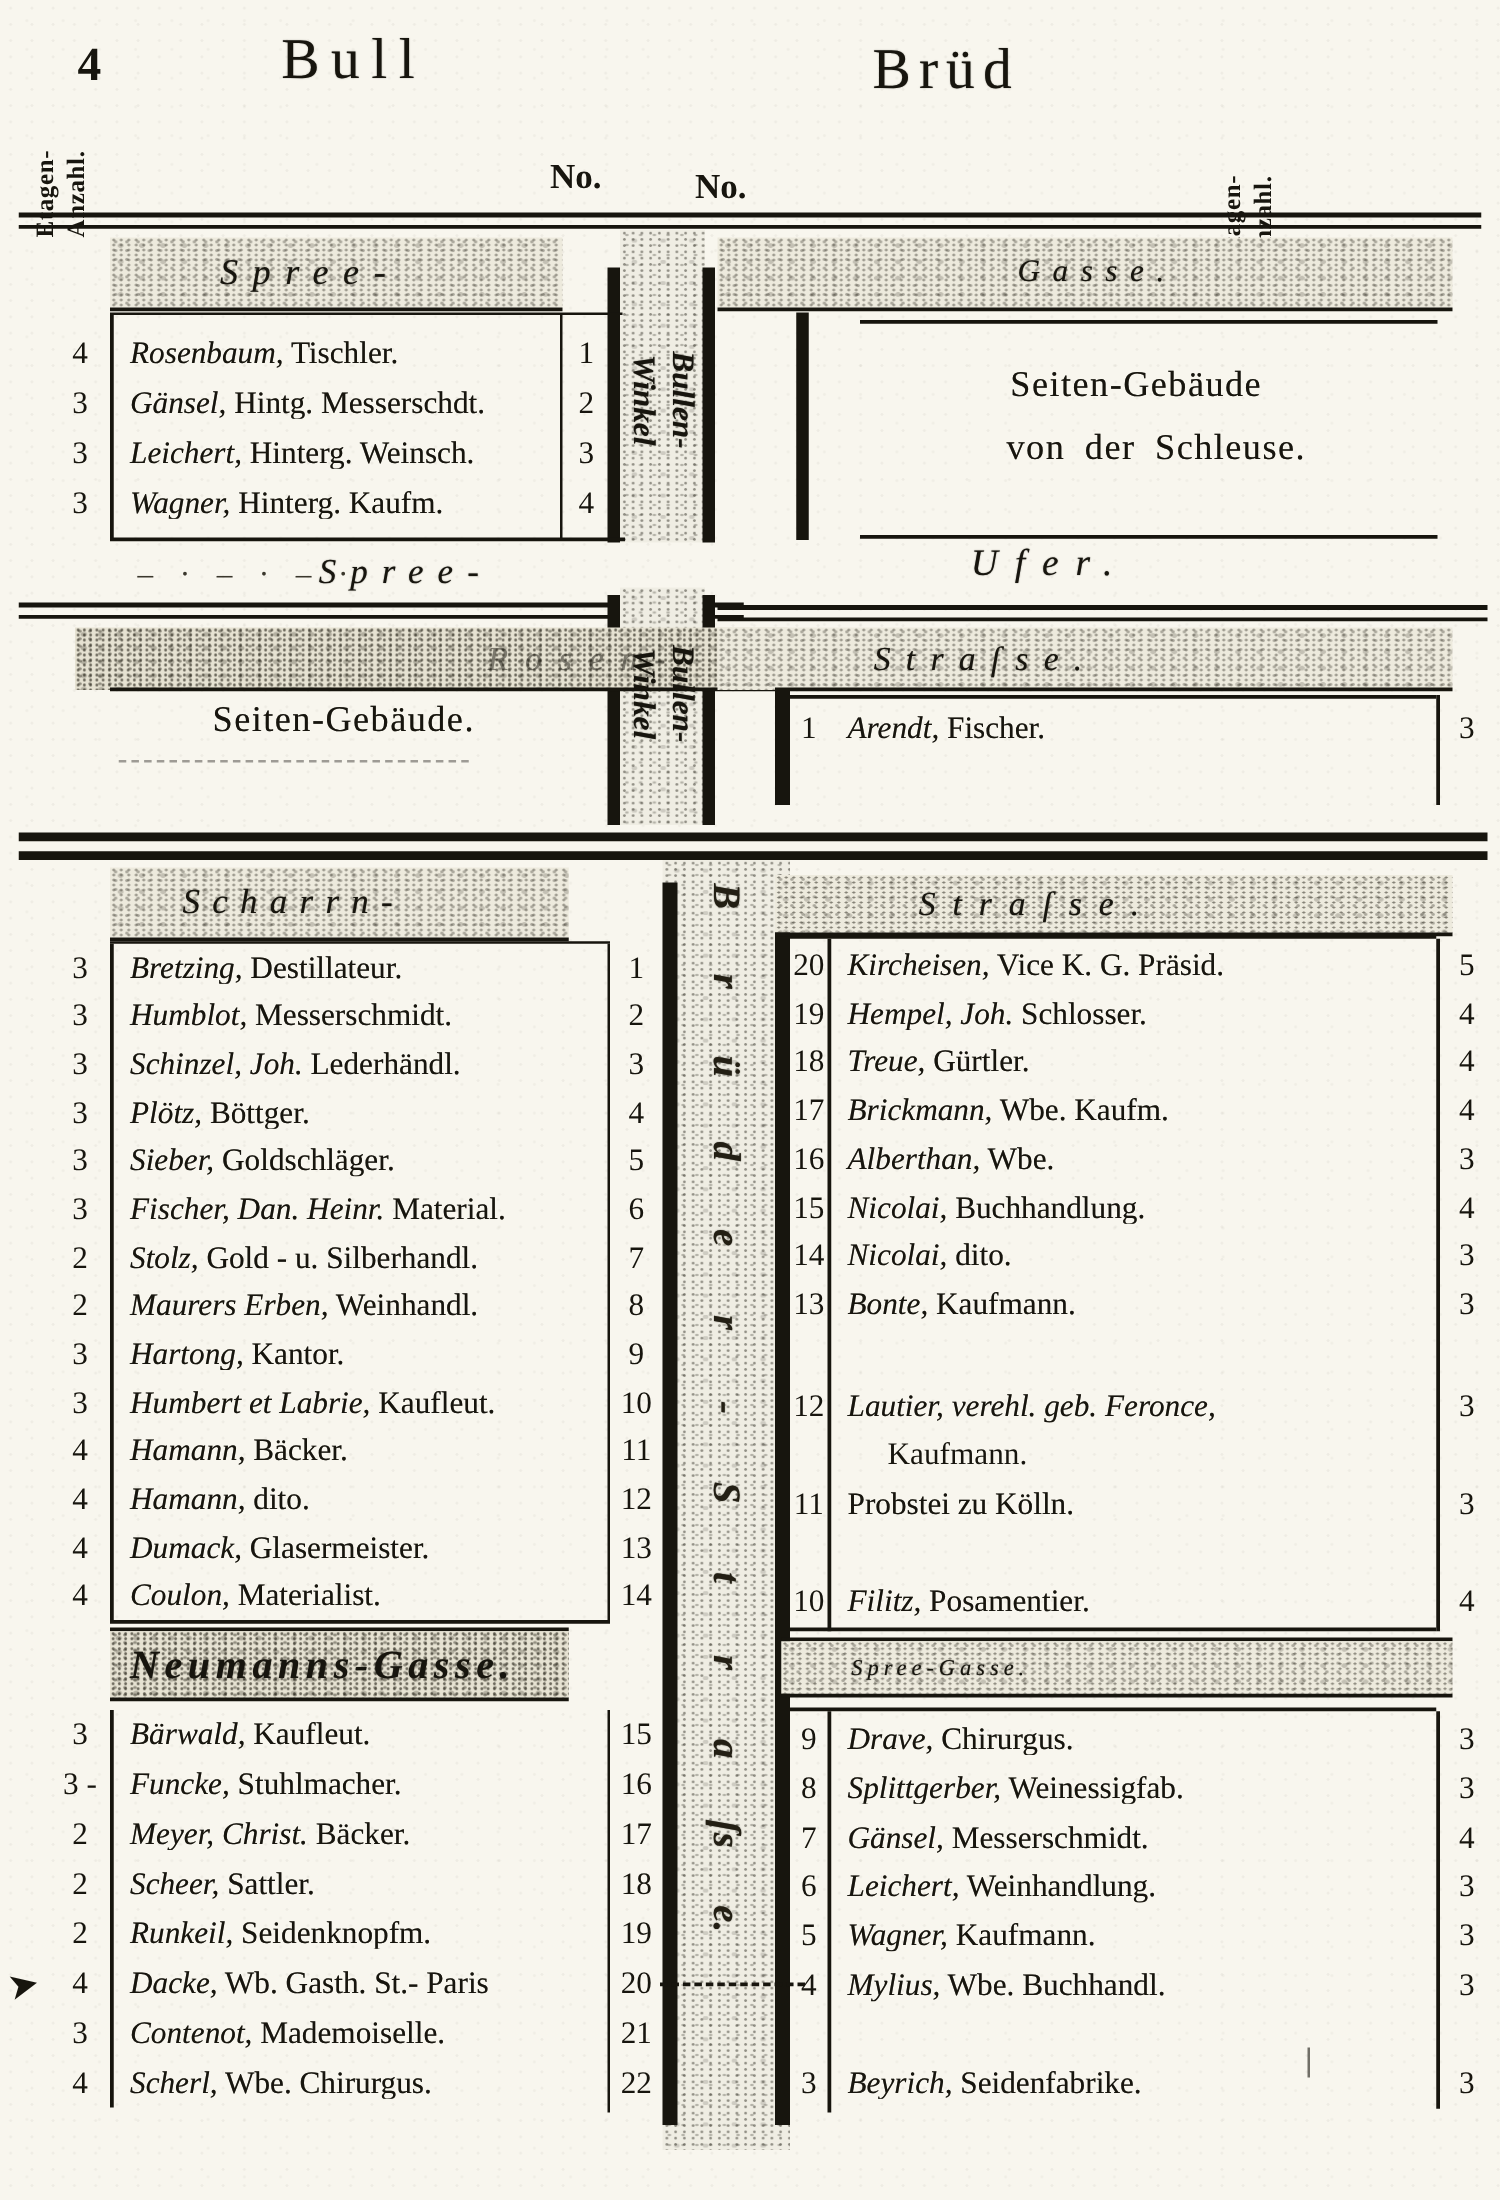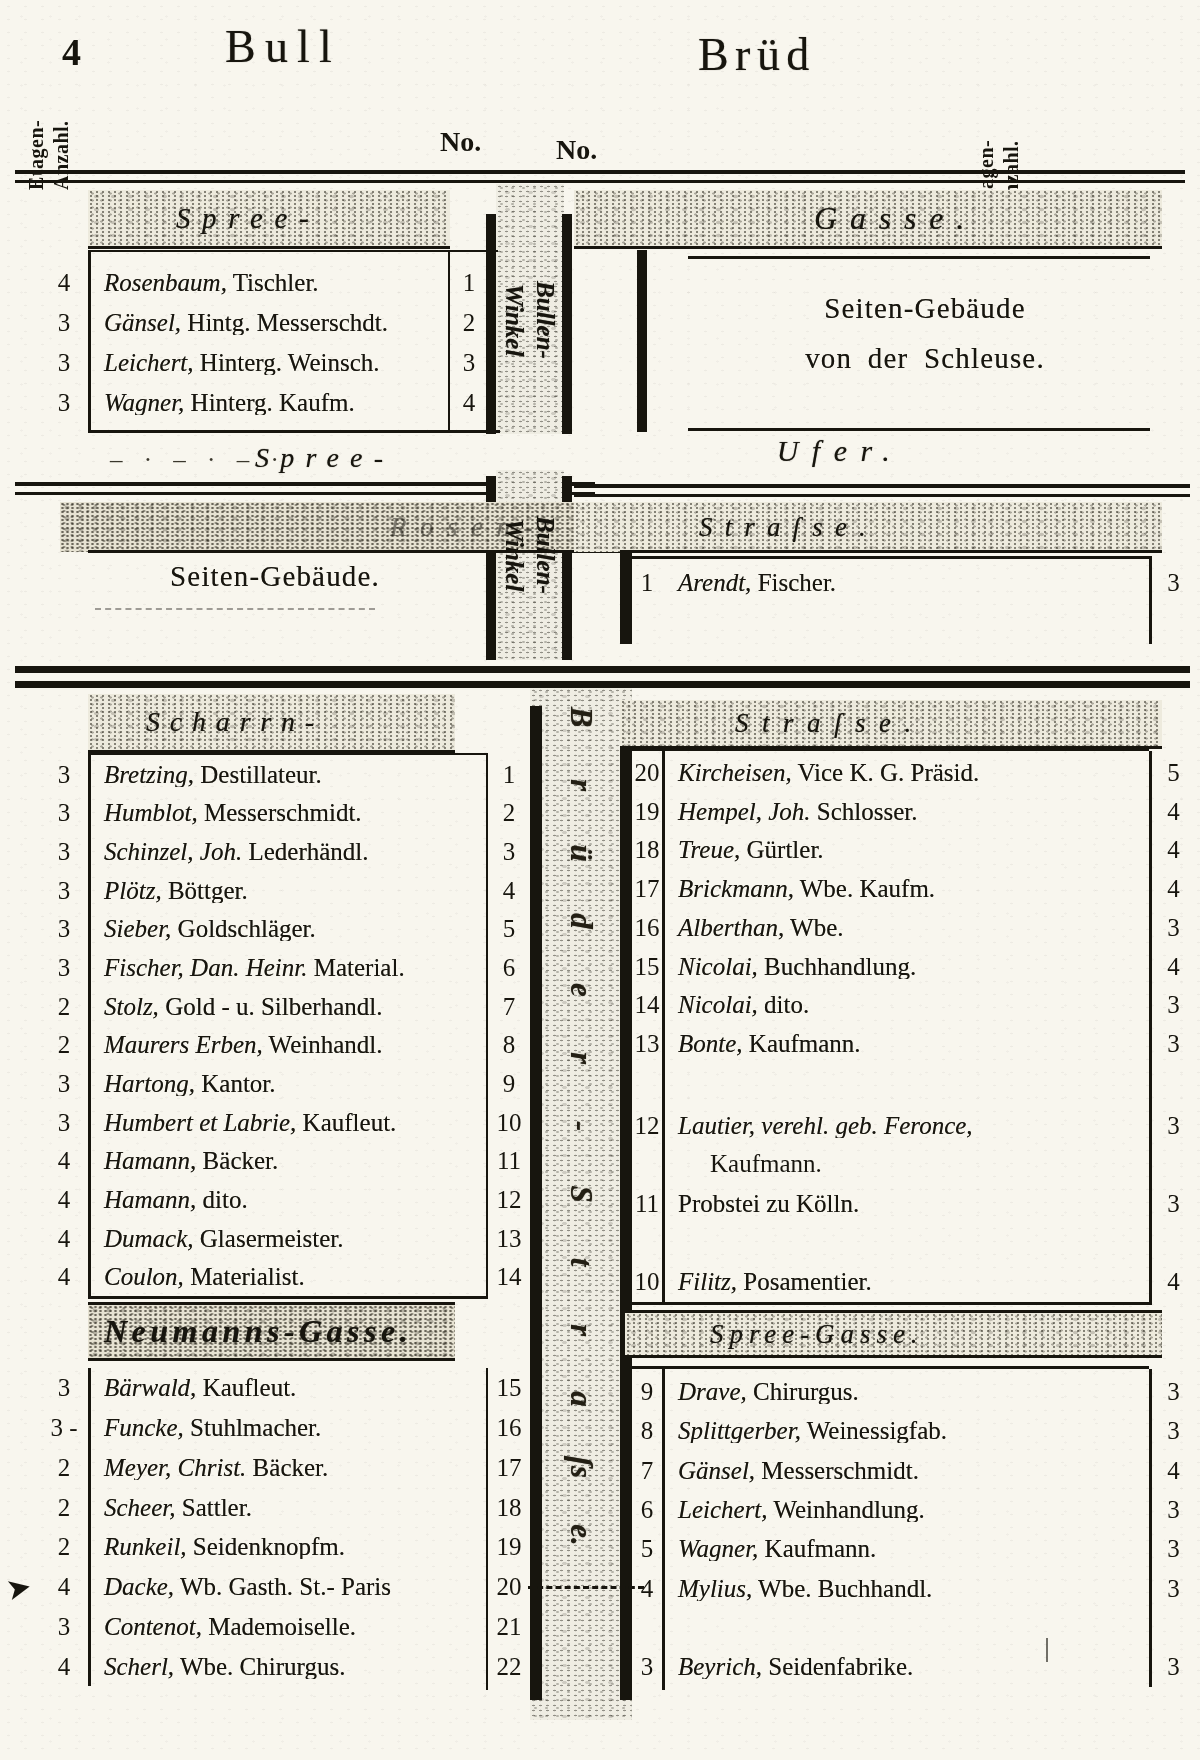--- a/index.html
+++ b/index.html
@@ -78,21 +78,21 @@
   <div class="dr" style="left:15px;top:170px;width:1170px;"></div>
 
   <div class="abs stip-light" style="left:496px;top:184px;width:68px;height:250px;"></div>
 
   <div class="abs band stip-band" style="left:88px;top:190px;width:362px;height:56px;">
     <span class="bl" style="padding-left:88px;font-size:29px;">Spree-</span>
   </div>
   <div class="hl" style="left:88px;top:246px;width:362px;height:3px;"></div>
 
   <div class="abs band stip-band" style="left:574px;top:190px;width:588px;height:56px;">
-    <span class="bl" style="padding-left:240px;font-size:32px;">Gasse.</span>
+    <span class="bl" style="padding-left:240px;font-size:25px;">Gasse.</span>
   </div>
   <div class="hl" style="left:574px;top:246px;width:588px;height:3px;"></div>
 
   <div class="vl" style="left:486px;top:214px;width:10px;height:220px;"></div>
   <div class="vl" style="left:562px;top:214px;width:10px;height:220px;"></div>
 
   <div class="hl" style="left:88px;top:250px;width:410px;height:2px;"></div>
   <div class="vl" style="left:88px;top:252px;width:3px;height:180px;"></div>
   <div class="vl" style="left:448px;top:252px;width:2px;height:180px;"></div>
   <div class="hl" style="left:88px;top:430px;width:412px;height:3px;"></div>
@@ -132,21 +132,21 @@
       </div>
     </div>
 
   <div class="abs bw rot90" style="left:445px;top:288px;width:170px;height:64px;">
     <div>Bullen-</div>
     <div>Winkel</div>
   </div>
 
   <div class="vl" style="left:637px;top:250px;width:10px;height:182px;"></div>
   <div class="hl" style="left:688px;top:256px;width:462px;height:3px;"></div>
-  <div class="abs sg" style="left:700px;top:292px;width:450px;">Seiten-Gebäude</div>
+  <div class="abs sg" style="left:684px;top:292px;width:450px;">Seiten-Gebäude</div>
   <div class="abs sg" style="left:700px;top:342px;width:450px;">von der Schleuse.</div>
   <div class="hl" style="left:688px;top:428px;width:462px;height:3px;"></div>
 
   <div class="abs bl" style="left:700px;top:434px;width:280px;font-size:30px;letter-spacing:.45em;text-align:center;">Ufer.</div>
 
   <div class="abs" style="left:110px;top:446px;font-size:25px;color:#3a372c;letter-spacing:.3em;">– · – · – ·</div>
   <div class="abs bl" style="left:255px;top:442px;font-size:28px;">Spree-</div>
 
   <div class="dr" style="left:15px;top:482px;width:580px;"></div>
   <div class="dr" style="left:574px;top:484px;width:616px;"></div>
@@ -442,21 +442,21 @@
   </div>
 
   <div class="hl" style="left:88px;top:1302px;width:367px;height:3px;"></div>
   <div class="abs band stip-dark" style="left:88px;top:1305px;width:367px;height:53px;">
     <span class="bl" style="padding-left:16px;font-size:32px;font-weight:bold;letter-spacing:.14em;">Neumanns-Gasse.</span>
   </div>
   <div class="hl" style="left:88px;top:1358px;width:367px;height:3px;"></div>
 
   <div class="hl" style="left:625px;top:1310px;width:537px;height:3px;"></div>
   <div class="abs band stip-band" style="left:625px;top:1313px;width:537px;height:42px;">
-    <span class="bl" style="padding-left:85px;font-size:27px;letter-spacing:.22em;">Spree-Gasse.</span>
+    <span class="bl" style="padding-left:56px;font-size:18px;letter-spacing:.22em;">Spree-Gasse.</span>
   </div>
   <div class="hl" style="left:625px;top:1355px;width:537px;height:3px;"></div>
 
   <div class="vl" style="left:88px;top:1368px;width:3px;height:318px;"></div>
   <div class="vl" style="left:486px;top:1368px;width:2px;height:322px;"></div>
   <div class="rows abs" style="left:40px;top:1368px;width:490px;height:318px;">
 
       <div class="lrow">
         <span class="fc">3</span>
         <span></span>

